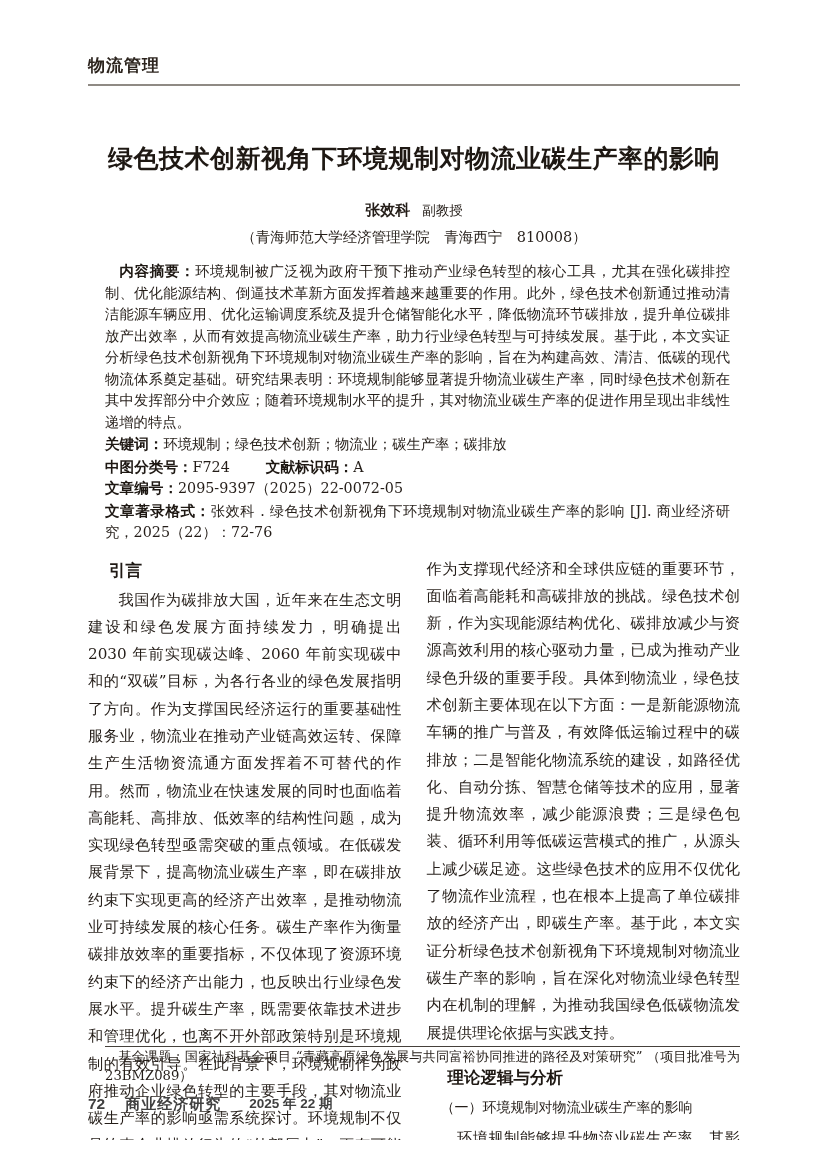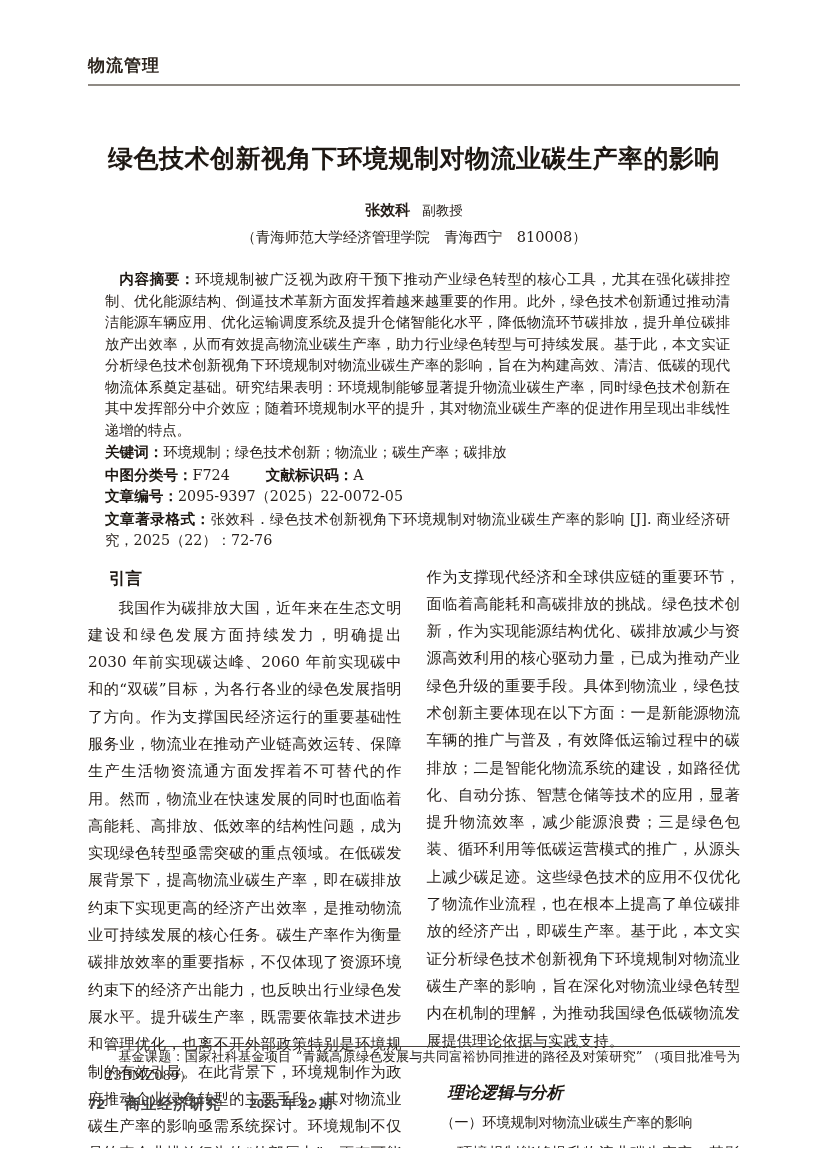--- a/index.html
+++ b/index.html
@@ -31,21 +31,21 @@
     margin-top:56px;text-align:center;
     font-family:"Liberation Sans","DejaVu Sans",sans-serif;
     font-weight:bold;font-size:25px;color:#1e1813;letter-spacing:0.5px;
   }
   .author-line{margin-top:26px;text-align:center;font-size:15px;}
   .author-name{font-weight:bold;}
   .author-title{font-size:13.5px;margin-left:12px;}
   .affiliation{margin-top:8px;text-align:center;font-size:14.5px;}
   
   .abstract-block{
-    margin:22px 10px 0 17px;
+    margin:14px 10px 0 17px;
     font-size:14.3px;line-height:21.5px;text-align:justify;
   }
   .meta-label{
     font-family:"Liberation Sans","DejaVu Sans",sans-serif;
     font-weight:bold;font-size:14.6px;color:#1e1813;
   }
   .abstract-text{ text-indent:0; }
   .abstract-p{margin:0;text-indent:1em;}
   .kv-line{margin:1px 10px 0 17px;font-size:14.3px;line-height:21.5px;}
   .kv-line .pair{margin-right:36px;white-space:nowrap;}
@@ -54,21 +54,21 @@
   .columns{
     display:flex;gap:25px;margin-top:12px;
     height:584px;overflow:hidden;
   }
   .col{flex:1;min-width:0;font-size:15.2px;line-height:27.3px;text-align:justify;}
   .body-heading{
     font-family:"Liberation Sans","DejaVu Sans",sans-serif;
     font-weight:bold;font-size:16.5px;color:#1e1813;
     padding-left:21px;margin:2px 0 5px 0;line-height:24px;
   }
-  .body-heading.second{margin-top:25px;font-style:italic;}
+  .body-heading.second{margin-top:18px;}
   .sub-heading{margin:2px 0 4px 0;text-indent:1em;font-size:14px;}
   .para{margin:0;text-indent:2em;}
   .para.continued{text-indent:0;}
   
   .footnote{
     position:absolute;left:105px;right:87px;top:1046px;
     border-top:1px solid #45403a;
     font-size:13.2px;line-height:19px;text-align:justify;
     text-indent:1em;
   }

